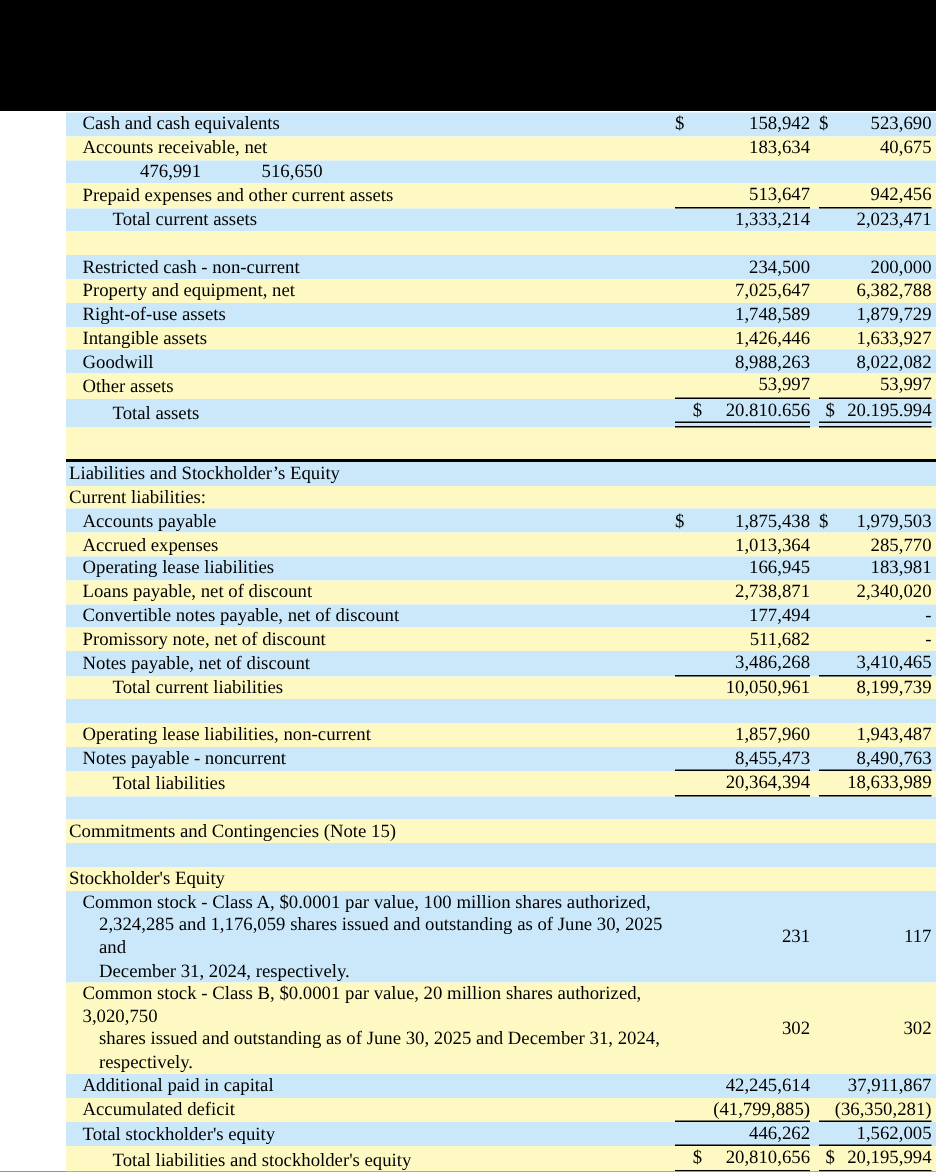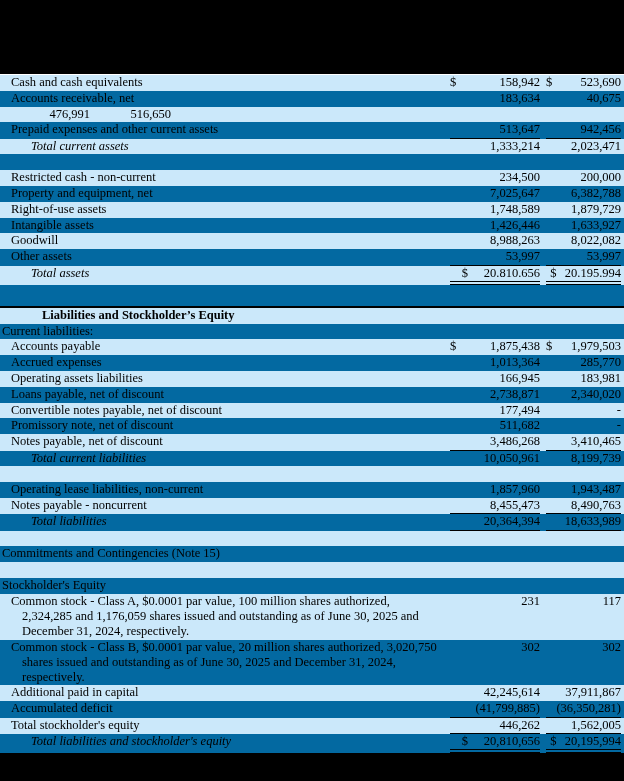--- a/index.html
+++ b/index.html
@@ -6,29 +6,29 @@
   .page{
     width:624px;height:781px;background:#fff;
     display:flex;flex-direction:column;overflow:hidden;
     font-family:"Liberation Serif","DejaVu Serif",serif;
     font-size:12.5px;line-height:15.3px;color:#000;
   }
   .bar{background:#000;width:100%;}
   .bar.top{height:74px;flex:none;}
   .bar.bottom{flex:1;min-height:20px;}
   .sheet{flex:none;padding-top:1px;background:#fff;}
-  .row{display:flex;align-items:flex-start;min-height:15.8px;}
+  .row{display:flex;align-items:center;min-height:15.8px;margin-left:44px;}
   .row.blue{background:#cbe8fa;}
-  .row.white{background:#0369a1;}
-  .row.bold{font-weight:bold;padding-left:40px;}
+  .row.white{background:#fef9c3;}
+  .row.bold{font-weight:normal;}
   .row.bt{border-top:2.5px solid #000;}
   .label{flex:1;min-width:0;}
   .ind0{padding-left:2px;}
   .ind1{padding-left:11px;}
-  .ind2{padding-left:31px;font-style:italic;}
+  .ind2{padding-left:31px;}
   .line.cont{padding-left:11px;}
   .amt{display:flex;align-items:flex-end;flex:none;}
   .amt.c1{width:90px;margin-right:6px;}
   .amt.c2{width:75px;margin-right:3px;}
   .num{margin-left:auto;white-space:nowrap;}
   .cur{white-space:nowrap;}
   .tight .cur{margin-left:auto;padding-right:4px;}
   .u .amt{border-bottom:1px solid #000;}
   .uu .amt{border-bottom:4px double #000;}
 </style>
@@ -209,21 +209,21 @@
         <div class="amt c1">
           <span class="cur"></span>
           <span class="num">1,013,364</span>
         </div>
         <div class="amt c2">
           <span class="cur"></span>
           <span class="num">285,770</span>
         </div>
       </div>
       <div class="row blue">
-        <div class="label ind1">Operating assets liabilities</div>
+        <div class="label ind1">Operating lease liabilities</div>
         <div class="amt c1">
           <span class="cur"></span>
           <span class="num">166,945</span>
         </div>
         <div class="amt c2">
           <span class="cur"></span>
           <span class="num">183,981</span>
         </div>
       </div>
       <div class="row white">

